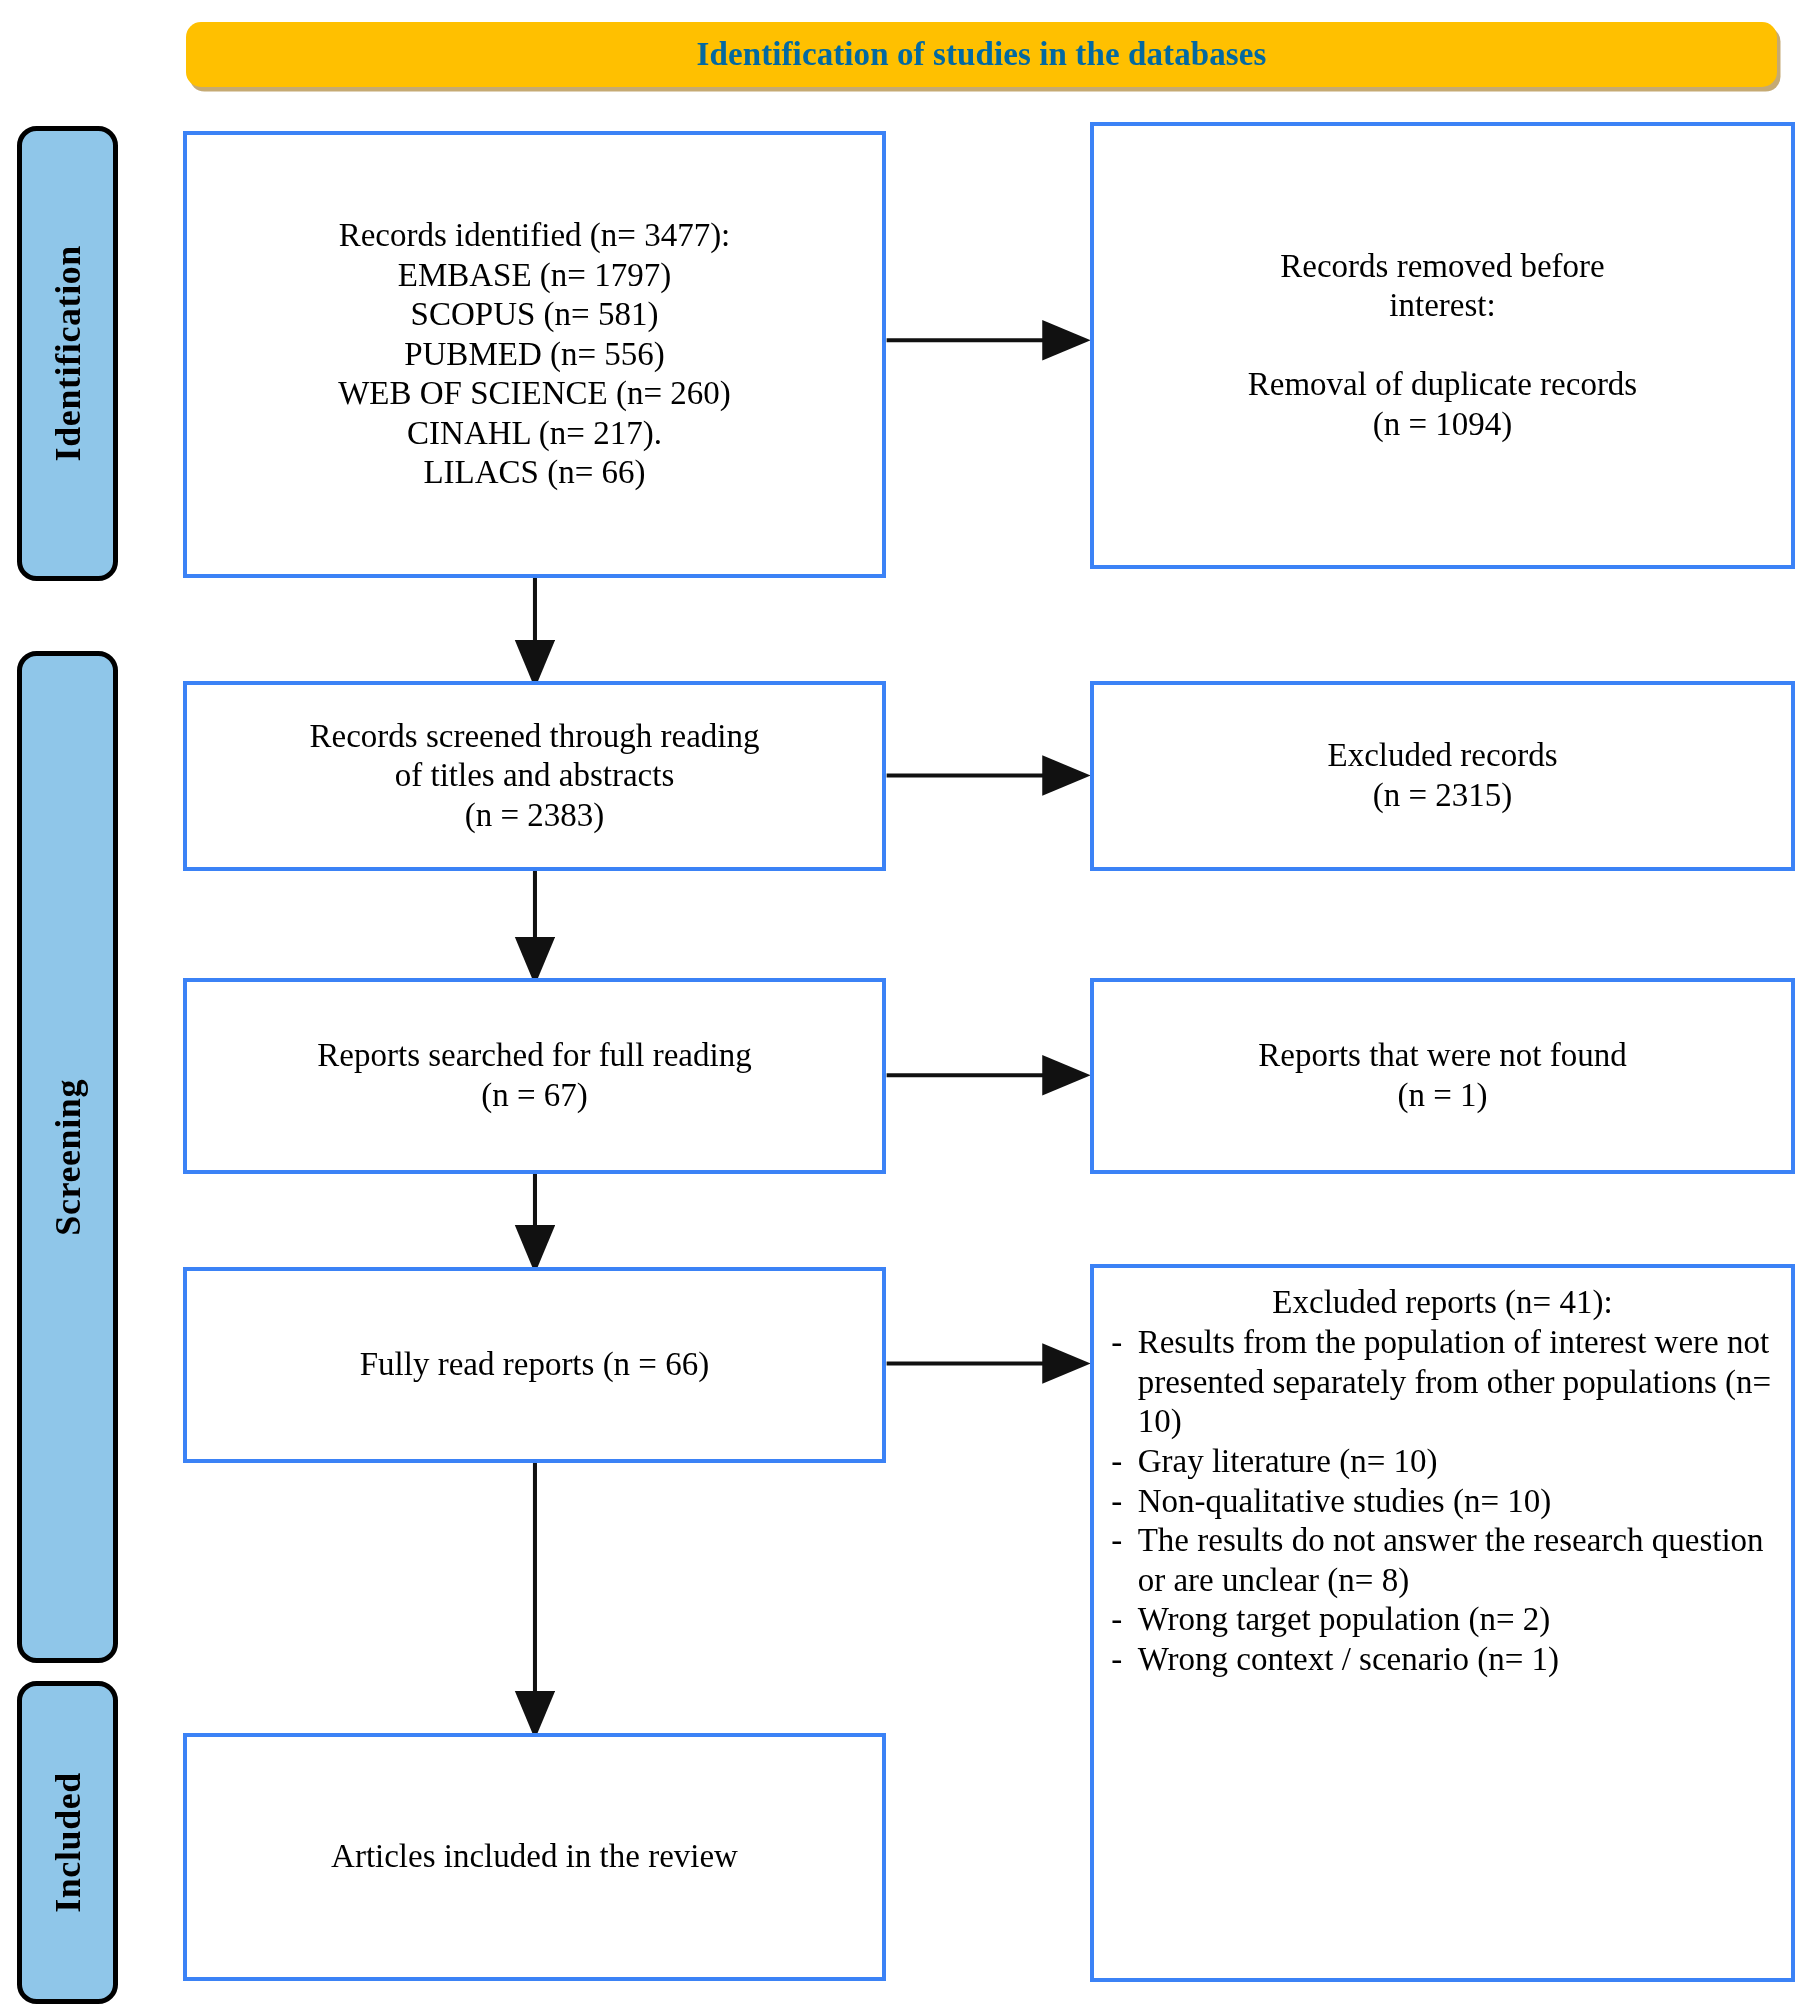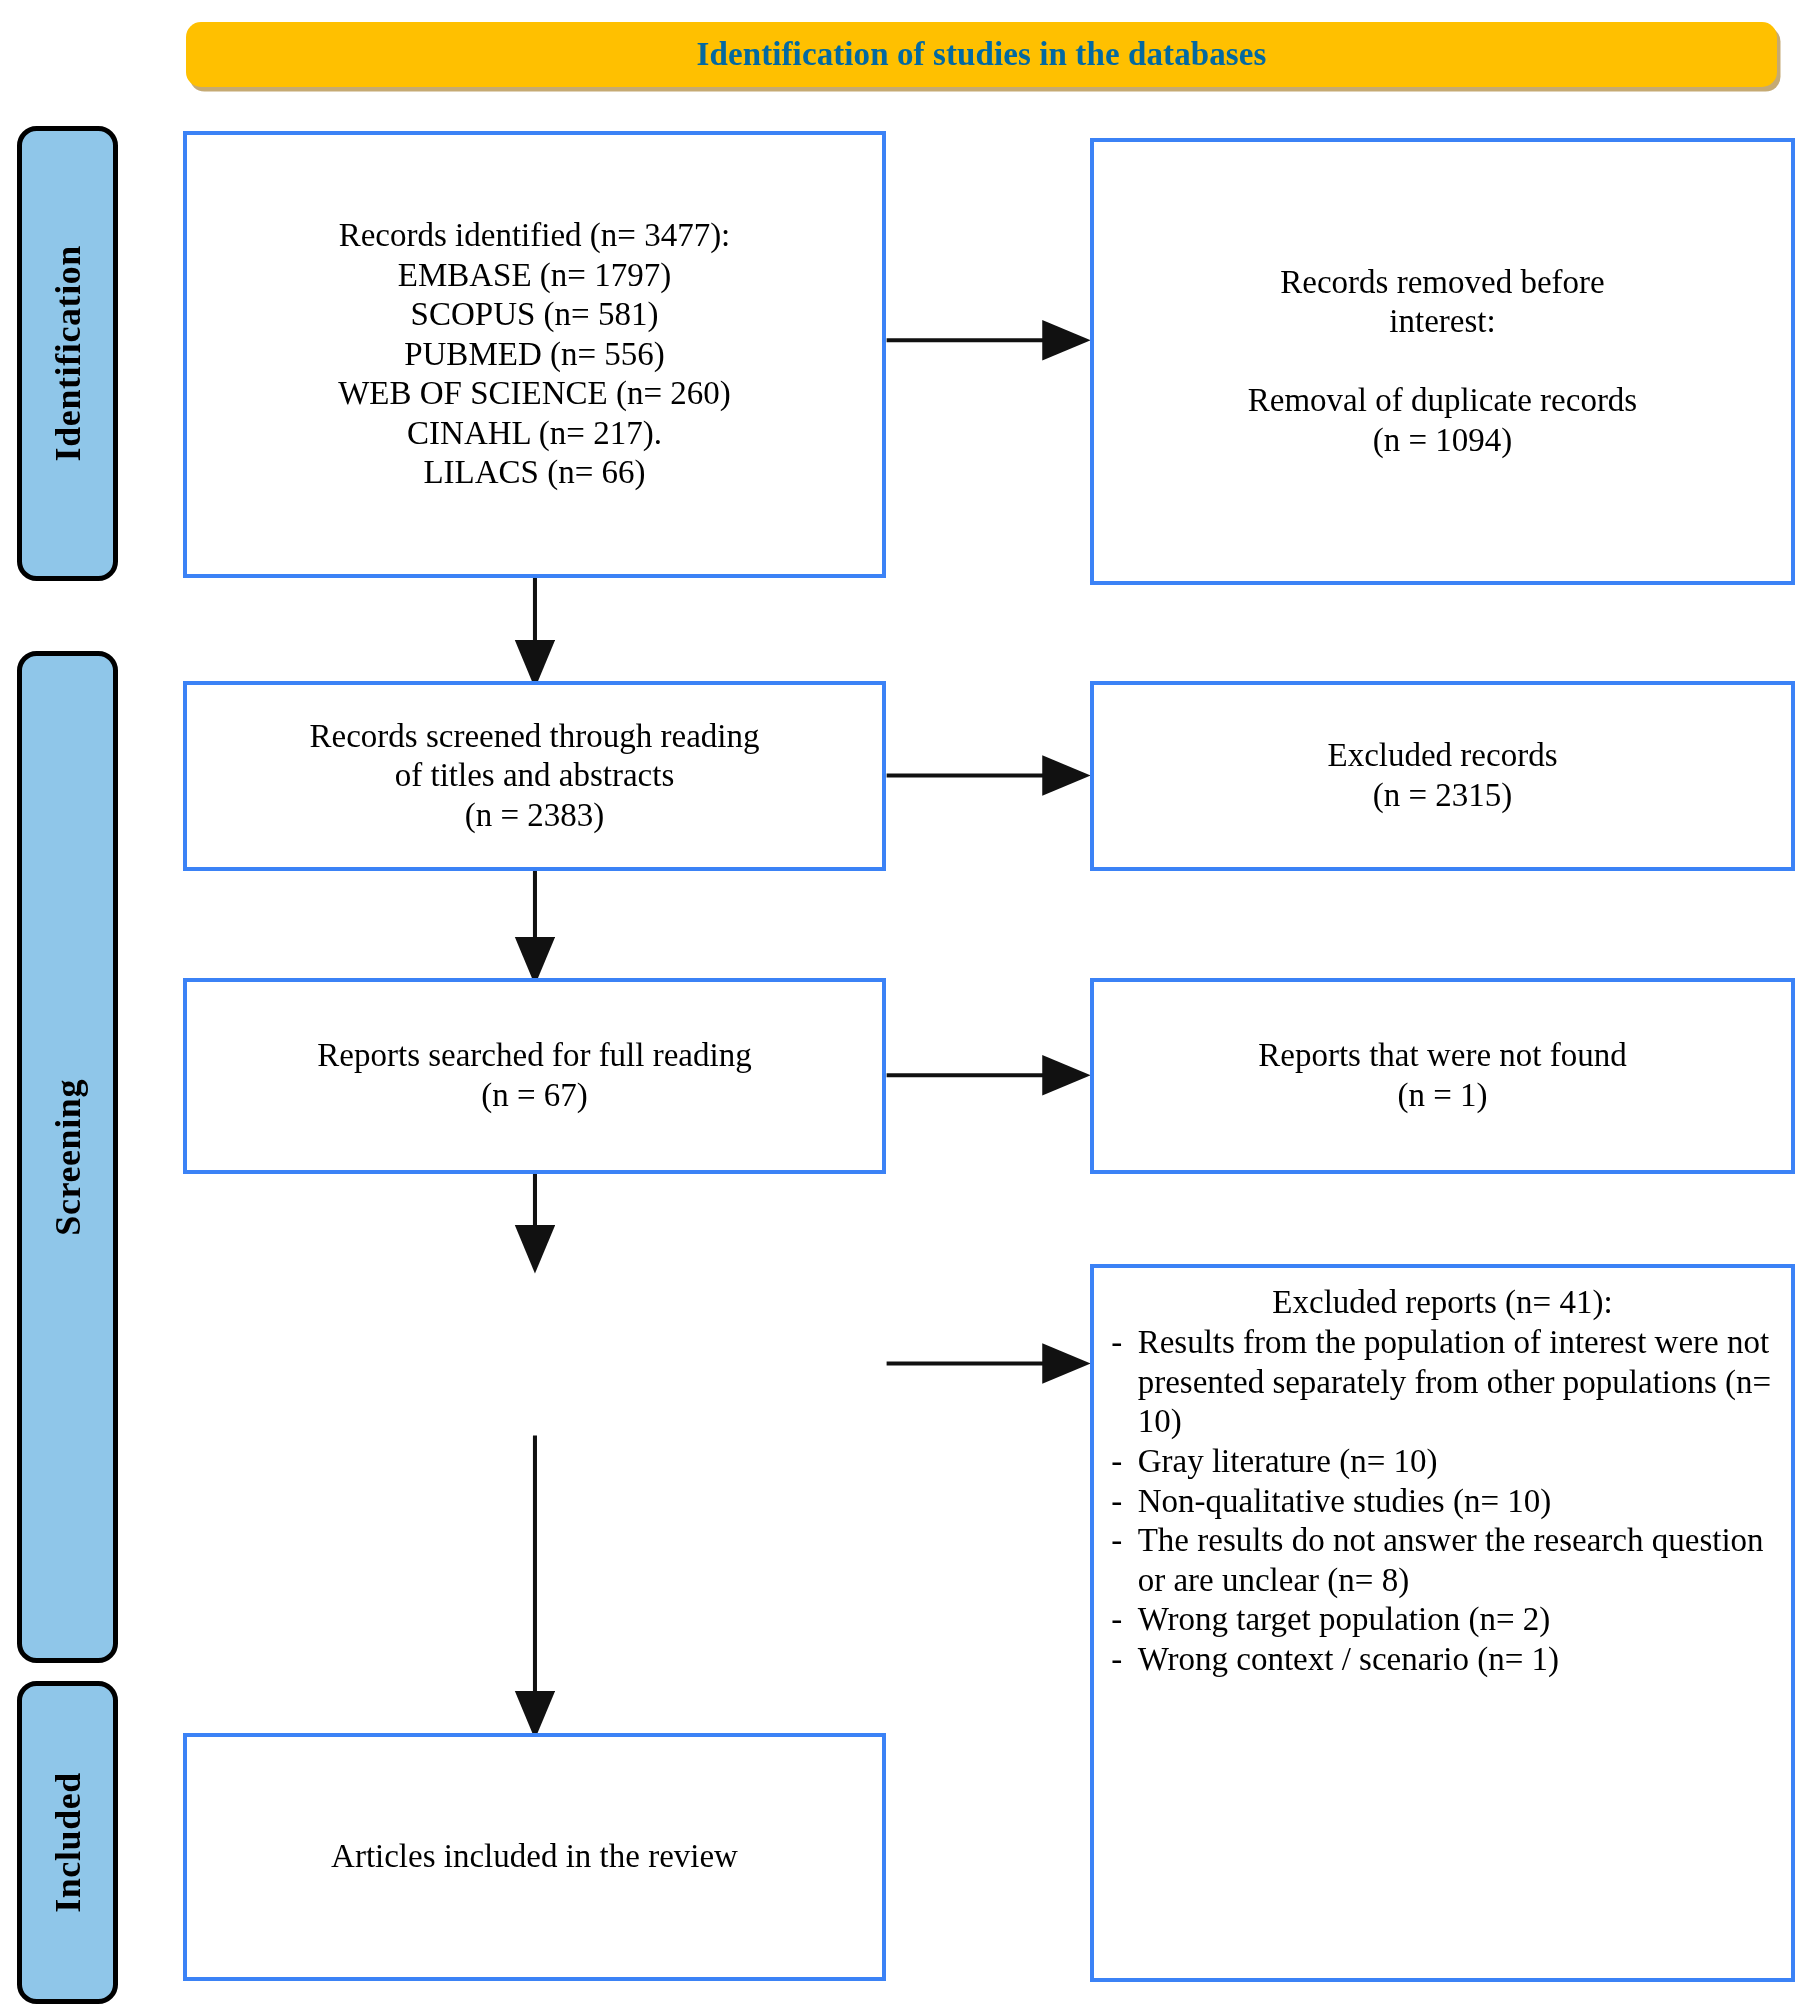--- a/index.html
+++ b/index.html
@@ -78,21 +78,21 @@
   }
 
   
   #box-identified      { left:183px; top:131px;  width:703px; height:447px; }
   #box-screened        { left:183px; top:681px; width:703px; height:190px; }
   #box-fulltext-sought { left:183px; top:978px; width:703px; height:196px; }
   #box-fully-read      { left:183px; top:1267px; width:703px; height:196px; }
   #box-included        { left:183px; top:1733px; width:703px; height:248px; }
 
   
-  #box-removed         { left:1090px; top:138px;  width:705px; height:447px; }
+  #box-removed         { left:1090px; top:122px;  width:705px; height:447px; }
   #box-excluded-recs   { left:1090px; top:681px; width:705px; height:190px; }
   #box-not-found       { left:1090px; top:978px; width:705px; height:196px; }
   #box-excluded-reports{ left:1090px; top:1264px; width:705px; height:718px;
                          align-items:flex-start; padding-top:15px; }
 
   
   #box-excluded-reports .er-title{
     text-align:center;
     font-size:33px;
     line-height:1.18;
@@ -190,20 +190,25 @@
       </div>
   </div>
 
   <div class="box" id="box-fulltext-sought">
     <div class="inner">
         <p>Reports searched for full reading</p>
         <p>(n = 67)</p>
       </div>
   </div>
 
+  <div class="box" id="box-fully-read">
+    <div class="inner">
+        <p>Fully read reports (n = 66)</p>
+      </div>
+  </div>
 
   <div class="box" id="box-included">
     <div class="inner">
         <p>Articles included in the review</p>
       </div>
   </div>
 
   <div class="box" id="box-removed">
     <div class="inner">
         <p>Records removed before</p>

